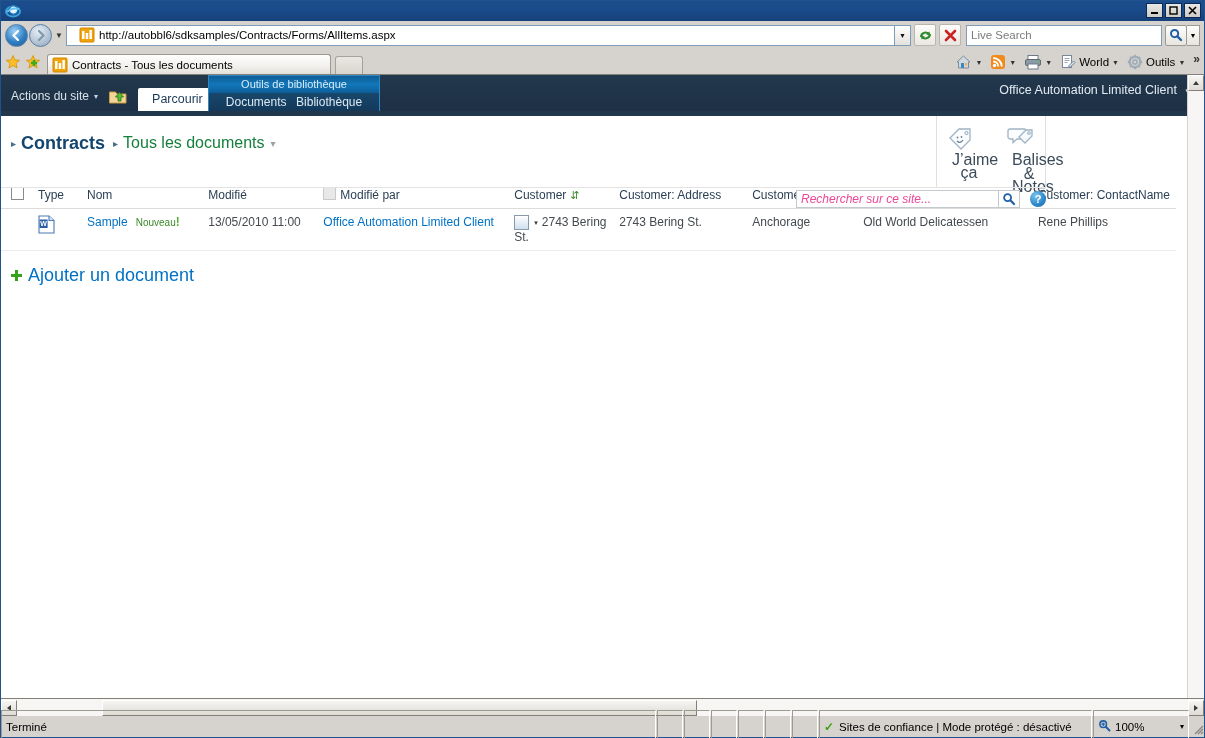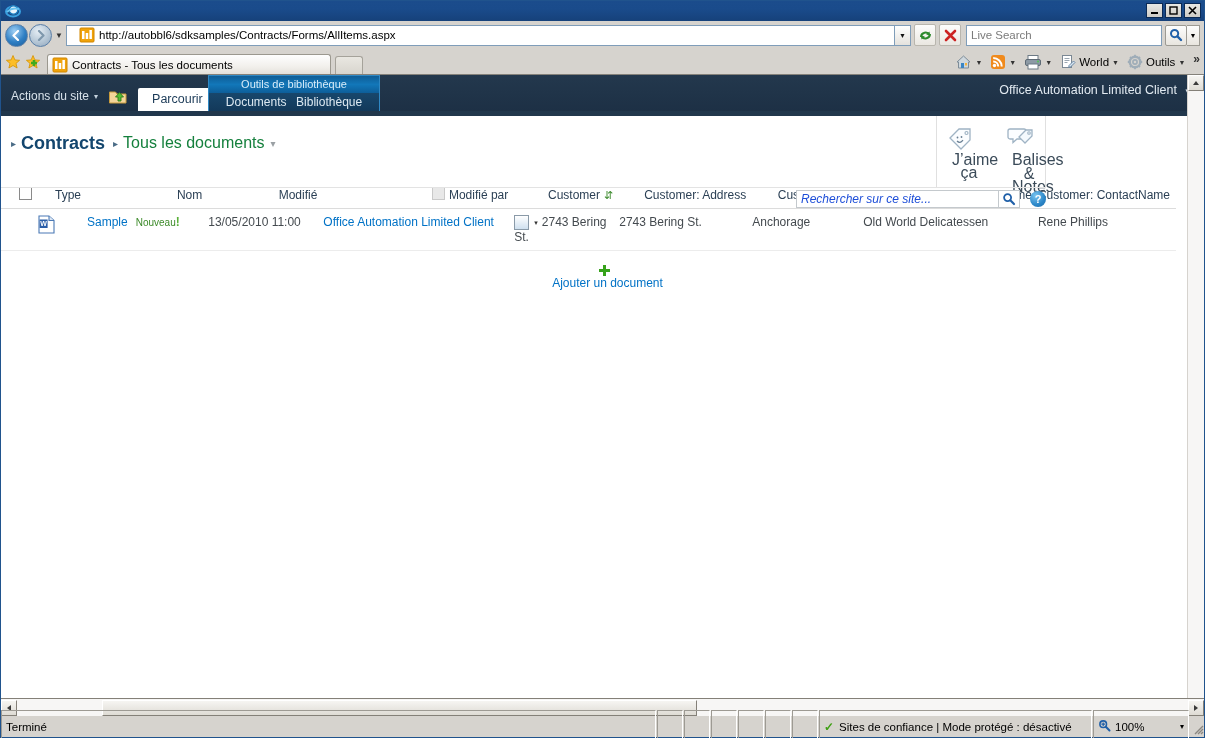--- a/index.html
+++ b/index.html
@@ -295,21 +295,21 @@
   }
   .sp-searchbox {
     width: 202px; height: 18px;
     border: 1px solid #c4c9cd;
     border-right: none;
     background: #fff;
     display: flex; align-items: center;
     padding-left: 4px;
     box-sizing: border-box;
   }
-  .sp-search-ph { color: #1d4ed8; font-style: italic; font-size: 12px; }
+  .sp-search-ph { color: #ec4899; font-style: italic; font-size: 12px; }
   .sp-searchbtn {
     width: 22px; height: 18px;
     border: 1px solid #c4c9cd;
     background: #fff;
     display: flex; align-items: center; justify-content: center;
     box-sizing: border-box;
   }
   .sp-help {
     width: 16px; height: 16px; margin-left: 10px;
     border-radius: 50%;
@@ -324,21 +324,21 @@
   }
 
   
   .sp-list {
     margin-top: 16px;
     width: 1175px;
     border-collapse: collapse;
     font-size: 12px;
   }
   .sp-list th {
-    text-align: right;
+    text-align: left;
     font-weight: normal;
     color: #2a3f54;
     font-size: 12px;
     padding: 3px 6px 6px 0;
     vertical-align: bottom;
     border-bottom: 1px solid #dcdcdc;
     white-space: nowrap;
   }
   .sp-list td {
     padding: 6px 6px 6px 0;
@@ -377,22 +377,21 @@
   }
   .cust-caret { font-size: 7px; color: #333; margin: 0 4px 0 5px; vertical-align: middle;}
   .doc-icon {
     width: 16px; height: 18px;
     position: relative; display: inline-block;
   }
   .add-doc {
     margin-top: 14px;
     padding-left: 10px;
     display: flex; align-items: center;
-    font-size: 12px;
-    flex-direction: column;
+    font-size: 18px;
   }
   .plus-ico {
     width: 11px; height: 11px; position: relative;
     margin-right: 6px; flex: none;
   }
   .plus-ico:before, .plus-ico:after {
     content: ''; position: absolute; background: #36a21a;
   }
   .plus-ico:before { left: 4px; top: 0; width: 3px; height: 11px; }
   .plus-ico:after { left: 0; top: 4px; width: 11px; height: 3px; }

